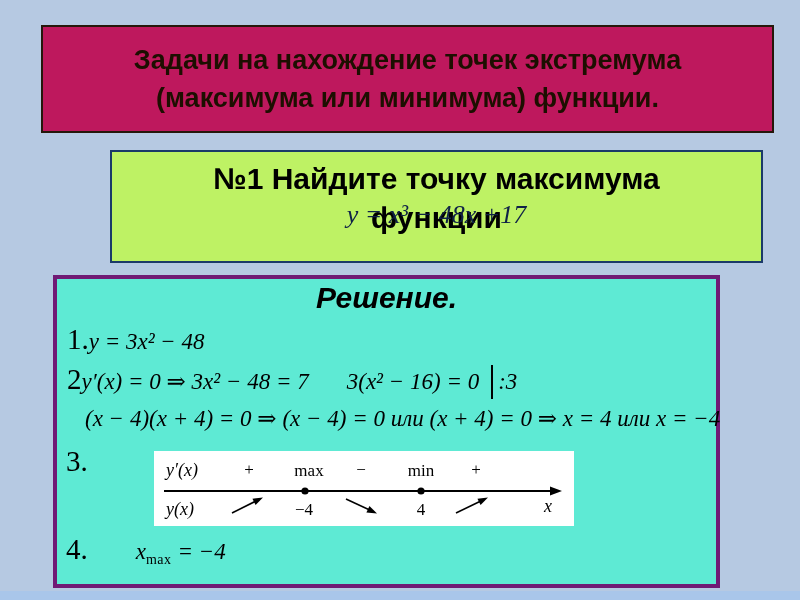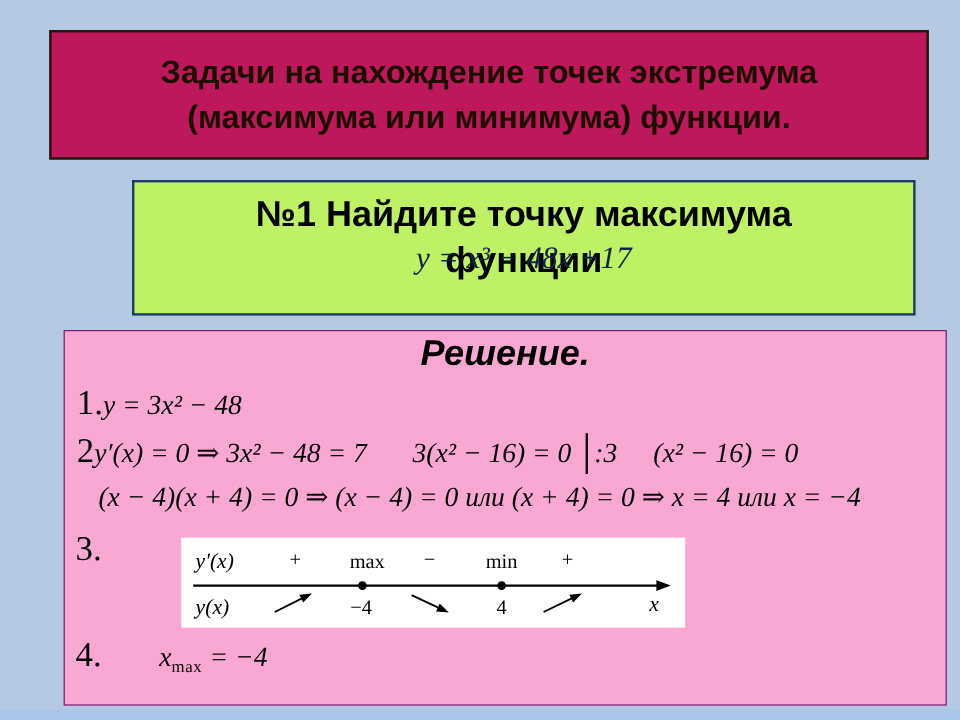--- a/index.html
+++ b/index.html
@@ -21,22 +21,22 @@
     text-align:center;font-weight:bold;font-size:30px;line-height:1.3;color:#000;
     padding-top:7px;
     margin-left:16px;
   }
   .problem-formula{
     position:absolute;left:50%;top:46px;transform:translateX(-50%);
     font-family:"Liberation Serif","DejaVu Serif",serif;font-style:italic;font-weight:normal;
     font-size:26px;color:#0f2247;white-space:nowrap;z-index:2;
   }
   .solution-box{
-    position:absolute;left:53px;top:275px;width:736px;height:313px;box-sizing:border-box;
-    background:#f9a8d4;border:1px solid #701a75;color:#000;
+    position:absolute;left:53px;top:275px;width:667px;height:313px;box-sizing:border-box;
+    background:#5eead4;border:4px solid #701a75;color:#000;
   }
   .sol-title{
     position:absolute;top:2px;left:0;width:100%;text-align:center;
     font-weight:bold;font-style:italic;font-size:30px;
   }
   .math{
     font-family:"Liberation Serif","DejaVu Serif",serif;font-style:italic;
     font-size:23px;white-space:nowrap;
   }
   .step-num{
@@ -81,21 +81,20 @@
   <div class="row1">
     <span class="step-num">1.</span>
     <span class="math">y = 3x² − 48</span>
   </div>
 
   <div class="row2">
     <span class="step-num">2</span>
     <span class="math">y′(x) = 0 ⇒ 3x² − 48 = 7</span>
     <span class="math gap-a">3(x² − 16) = 0</span>
     <span class="math divby">:3</span>
-    <span class="math gap-b">(x² − 16) = 0</span>
   </div>
 
   <div class="row3">
     <span class="math">(x − 4)(x + 4) = 0 ⇒ (x − 4) = 0  или  (x + 4) = 0 ⇒  x = 4  или  x = −4</span>
   </div>
 
   <div class="row4-num step-num">3.</div>
 
   <div class="sign-panel">
     <svg width="420" height="75" viewBox="0 0 420 75">

